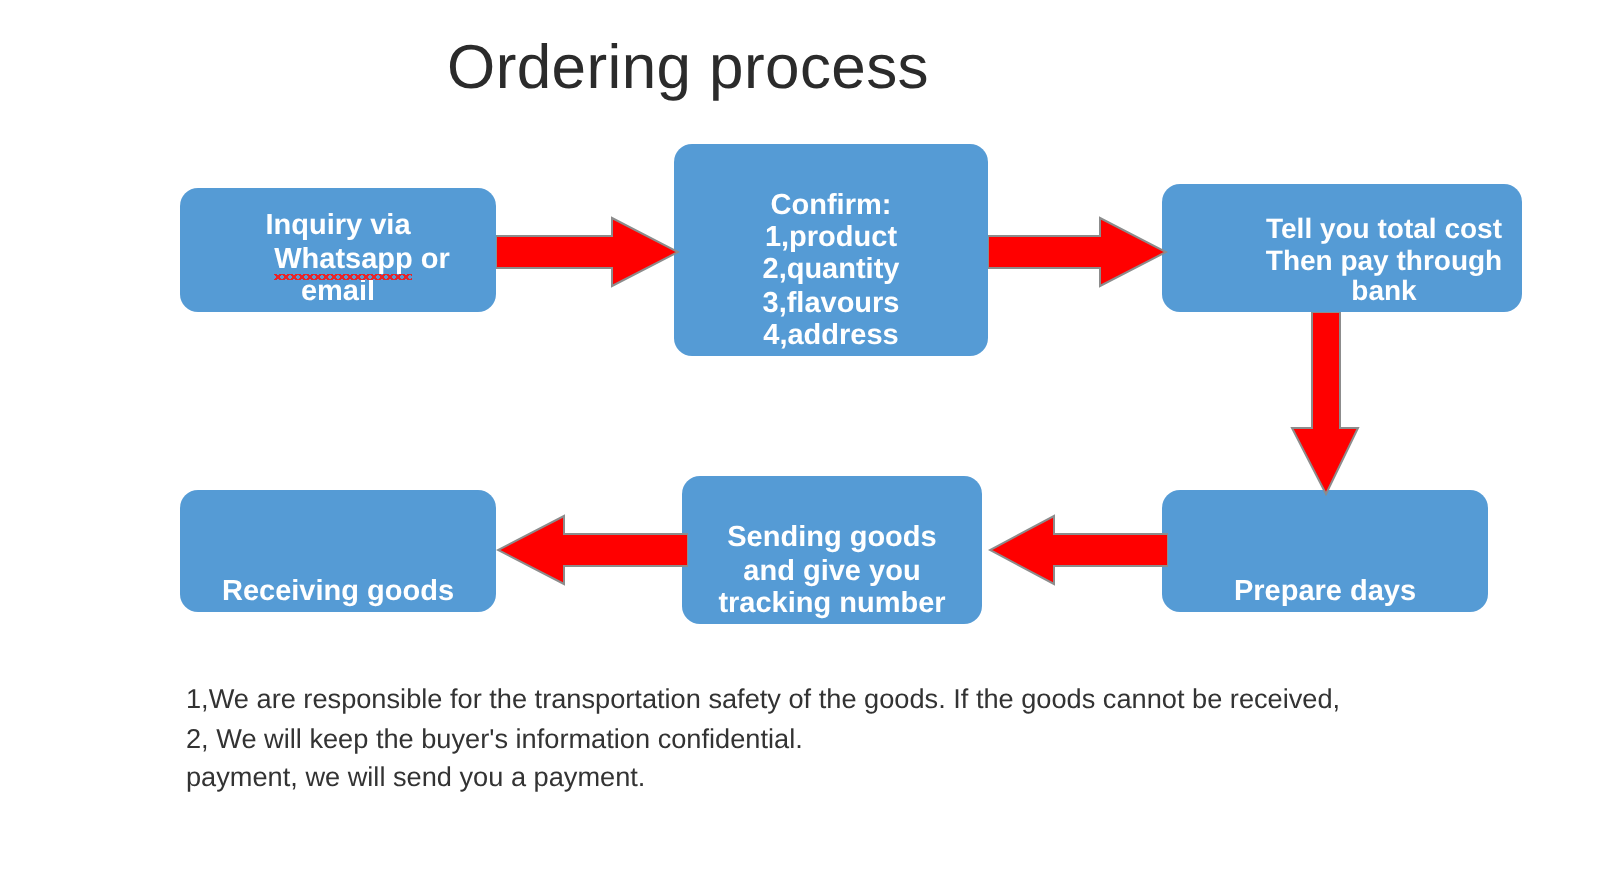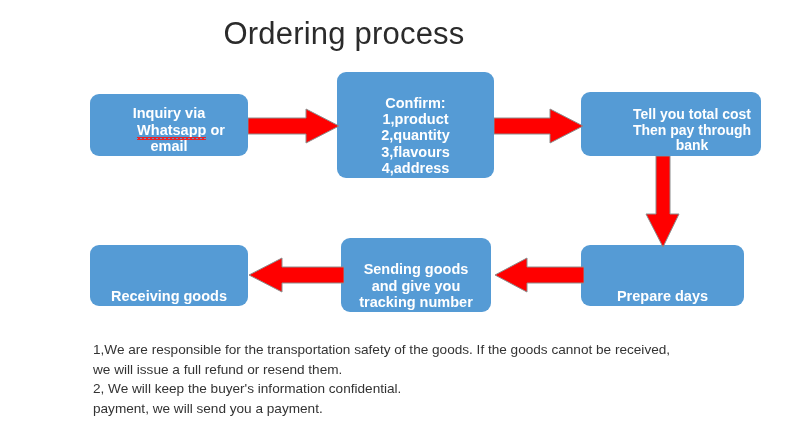--- a/index.html
+++ b/index.html
@@ -165,16 +165,15 @@
 </div>
 
 <div class="arrow" id="arrow-5">
   <svg viewBox="0 0 96 36" width="96" height="36" aria-hidden="true">
     <polygon points="96,10 34,10 34,1 1,18 34,35 34,26 96,26" fill="#FF0000" stroke="#8C8C8C" stroke-width="1"></polygon>
   </svg>
 </div>
 
 <div id="footer-notes">
   <span class="note-line">1,We are responsible for the transportation safety of the goods. If the goods cannot be received,</span>
-  <span class="note-line">we will issue a full refund or resend them.</span>
   <span class="note-line">2, We will keep the buyer's information confidential.</span>
   <span class="note-line">payment, we will send you a payment.</span>
 </div>
 
 </body></html>

